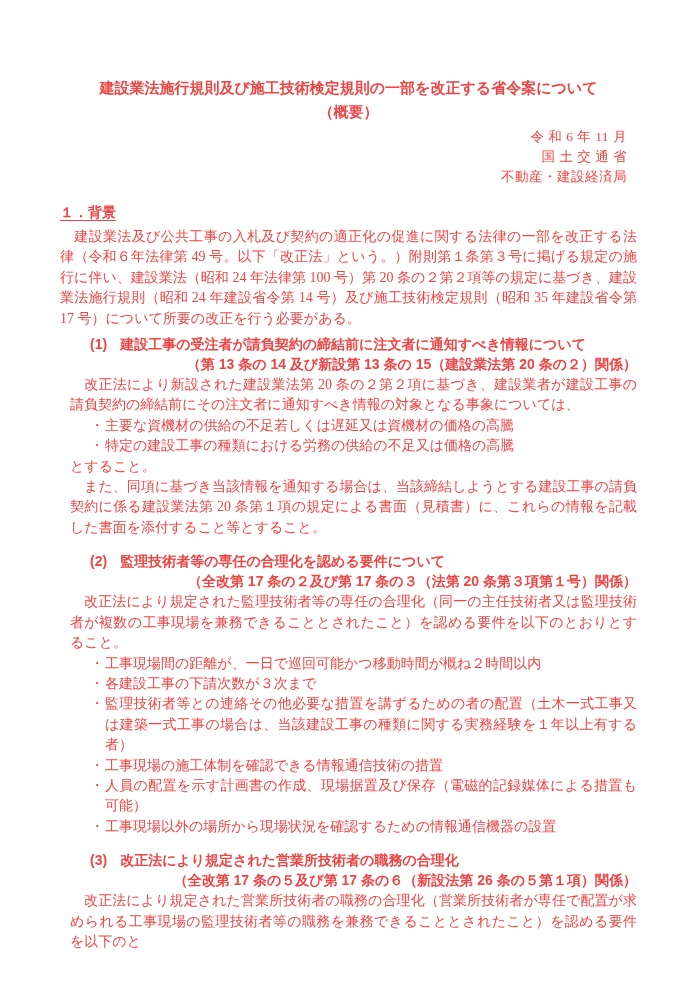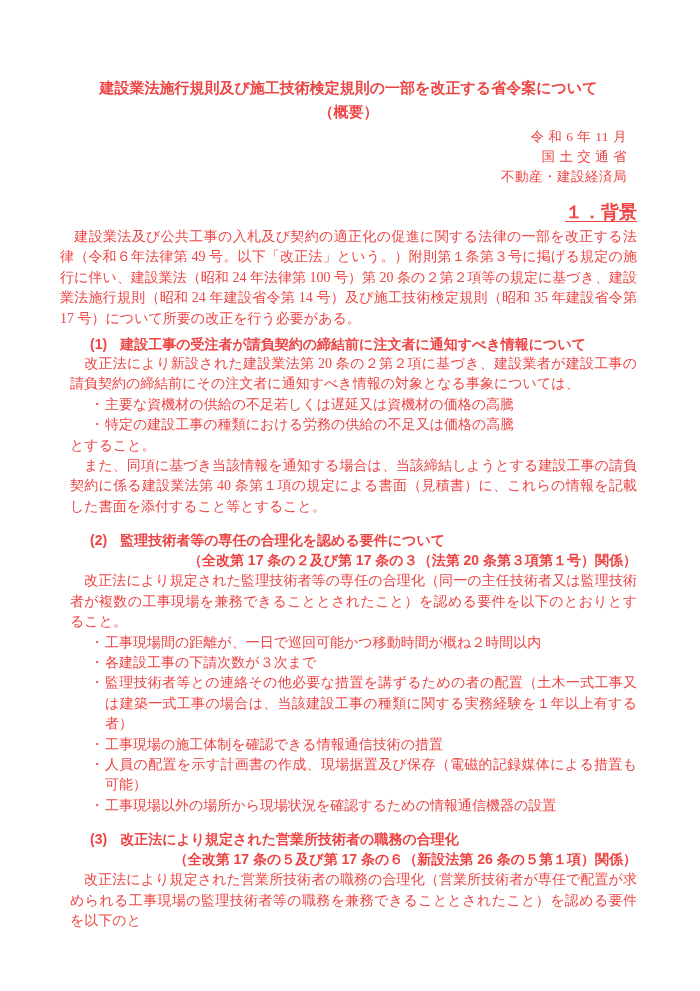--- a/index.html
+++ b/index.html
@@ -35,26 +35,25 @@
   .meta {
     margin-top: 5px;
     padding-right: 10px;
     text-align: right;
     font-size: 13.5px;
     line-height: 20px;
     letter-spacing: 0.5px;
   }
   .sec-heading {
     font-weight: bold;
-    font-size: 18px;
+    font-size: 14px;
     line-height: 20px;
     margin-top: 15px;
     text-decoration: underline;
     text-underline-offset: 3px;
-    text-align: right;
   }
   .sec-heading.second { margin-top: 17px; }
   .para {
     margin: 0;
     margin-top: 5px;
     text-align: justify;
   }
   .para.cont { margin-top: 0; }
   .item { margin-left: 10px; margin-top: 13px; }
   .item.first { margin-top: 5px; }
@@ -91,31 +90,32 @@
   </div>
 
   <div class="sec-heading gothic">１．背景</div>
   <p class="para">　建設業法及び公共工事の入札及び契約の適正化の促進に関する法律の一部を改正する法律（令和６年法律第 49 号。以下「改正法」という。）附則第１条第３号に掲げる規定の施行に伴い、建設業法（昭和 24 年法律第 100 号）第 20 条の２第２項等の規定に基づき、建設業法施行規則（昭和 24 年建設省令第 14 号）及び施工技術検定規則（昭和 35 年建設省令第 17 号）について所要の改正を行う必要がある。</p>
 
 
   <div class="item first">
     <div class="item-head gothic">
       <span class="item-no">(1)</span><span>建設工事の受注者が請負契約の締結前に注文者に通知すべき情報について</span>
     </div>
+    <div class="item-sub gothic">（第 13 条の 14 及び新設第 13 条の 15（建設業法第 20 条の２）関係）</div>
     <p class="para">　改正法により新設された建設業法第 20 条の２第２項に基づき、建設業者が建設工事の請負契約の締結前にその注文者に通知すべき情報の対象となる事象については、</p>
     <div class="bullet">
       <span class="mk">・</span>
       <span class="bt">主要な資機材の供給の不足若しくは遅延又は資機材の価格の高騰</span>
     </div>
     <div class="bullet">
       <span class="mk">・</span>
       <span class="bt">特定の建設工事の種類における労務の供給の不足又は価格の高騰</span>
     </div>
     <p class="para cont">とすること。</p>
-    <p class="para cont">　また、同項に基づき当該情報を通知する場合は、当該締結しようとする建設工事の請負契約に係る建設業法第 40 条第１項の規定による書面（見積書）に、これらの情報を記載した書面を添付すること等とすること。</p>
+    <p class="para cont">　また、同項に基づき当該情報を通知する場合は、当該締結しようとする建設工事の請負契約に係る建設業法第 20 条第１項の規定による書面（見積書）に、これらの情報を記載した書面を添付すること等とすること。</p>
   </div>
 
   <div class="item">
     <div class="item-head gothic">
       <span class="item-no">(2)</span><span>監理技術者等の専任の合理化を認める要件について</span>
     </div>
     <div class="item-sub gothic">（全改第 17 条の２及び第 17 条の３（法第 20 条第３項第１号）関係）</div>
     <p class="para">　改正法により規定された監理技術者等の専任の合理化（同一の主任技術者又は監理技術者が複数の工事現場を兼務できることとされたこと）を認める要件を以下のとおりとすること。</p>
     <div class="bullet">
       <span class="mk">・</span>

